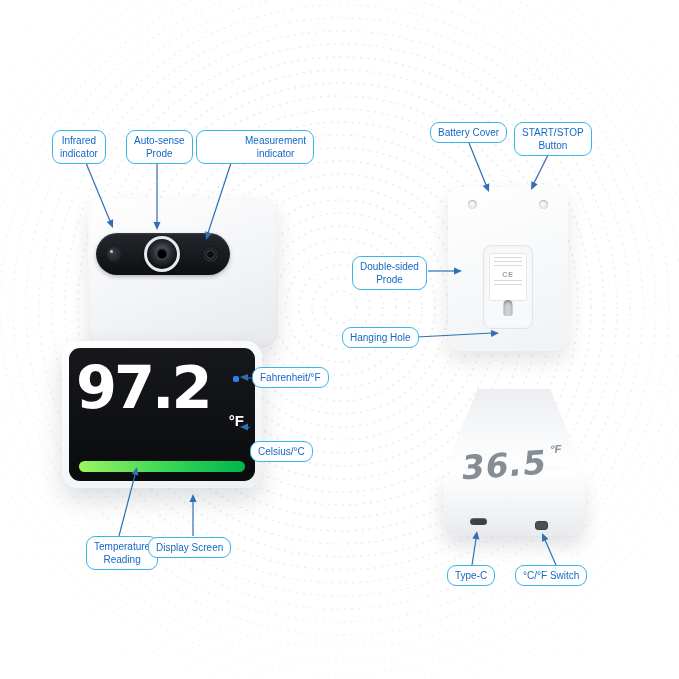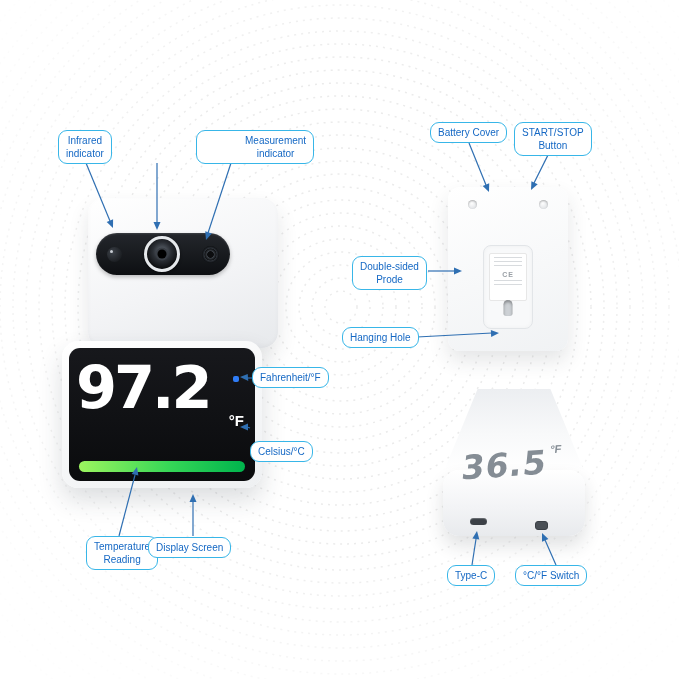--- a/index.html
+++ b/index.html
@@ -221,22 +221,24 @@
     <g>
         <line x1="472" y1="565" x2="476" y2="539"></line>
         <polygon points="477,531 479.3,539.4 472.4,538.4"></polygon>
       </g>
     <g>
         <line x1="556" y1="565" x2="545" y2="540"></line>
         <polygon points="542,533 542,541.7 548.4,538.9"></polygon>
       </g>
   </svg>
 
-  <div class="callout" style="left:58px;top:130px;">Infrared
+  <div class="callout" style="left:52px;top:130px;">Infrared
 indicator</div>
+  <div class="callout" style="left:126px;top:130px;">Auto-sense
+Prode</div>
   <div class="callout" style="left:196px;top:130px;padding-left:48px;">Measurement
 indicator</div>
   <div class="callout" style="left:430px;top:122px;">Battery Cover</div>
   <div class="callout" style="left:514px;top:122px;">START/STOP
 Button</div>
   <div class="callout" style="left:352px;top:256px;">Double-sided
 Prode</div>
   <div class="callout" style="left:342px;top:327px;">Hanging Hole</div>
   <div class="callout" style="left:252px;top:367px;">Fahrenheit/°F</div>
   <div class="callout" style="left:250px;top:417px;margin-top:24px;">Celsius/°C</div>

